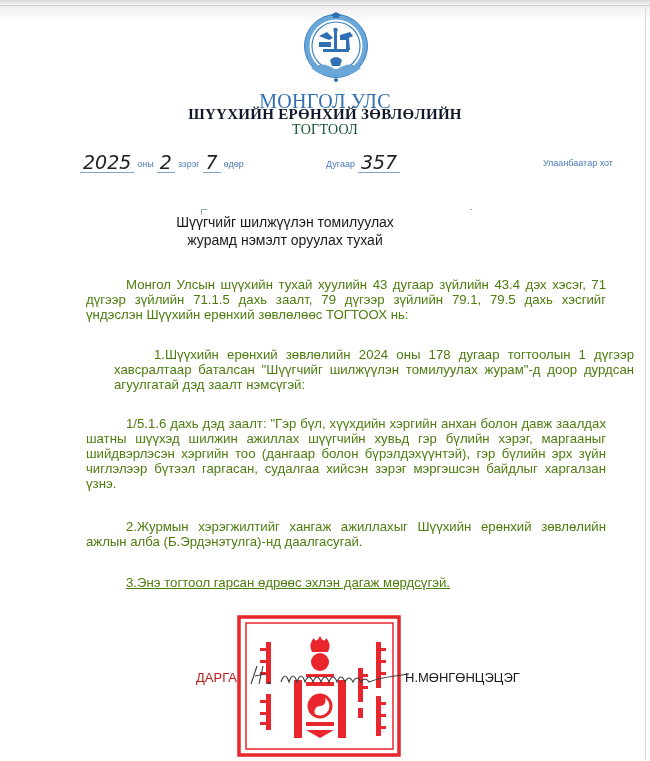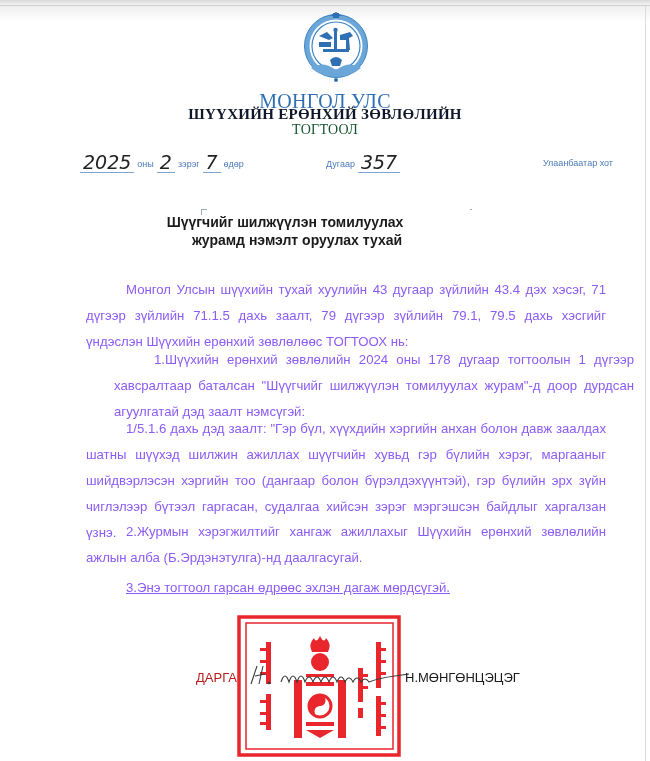--- a/index.html
+++ b/index.html
@@ -30,25 +30,25 @@
     .hdr1 { top: 90px; font-size: 20px; color: #2f6fb3; letter-spacing: 0.3px; }
     .hdr2 { top: 106px; font-size: 15px; color: #0f172a; font-weight: bold; letter-spacing: 0.3px; }
     .hdr3 { top: 122px; font-size: 14px; color: #14532d; letter-spacing: 0.3px; }
 
     .meta { position: absolute; top: 152px; height: 26px; font-size: 9px; color: #4a7ab8; }
     .hand { font-family: "DejaVu Sans", sans-serif; font-style: italic; font-size: 19px; color: #222; display:inline-block; border-bottom: 1px solid #7fa3cc; padding: 0 3px; line-height: 20px; }
     .lbl { margin: 0 3px; vertical-align: 2px; }
 
     .corner-l { position: absolute; left: 201px; top: 209px; width: 5px; height: 5px; border-left: 1px solid #9ab; border-top: 1px solid #9ab; }
     .corner-r { position: absolute; left: 470px; top: 209px; width: 2px; height: 2px; border-top: 1px solid #9ab; }
-    .subject { position: absolute; left: 0; width: 570px; text-align: center; font-size: 14px; color: #1a1a1a; font-weight: bold; }
+    .subject { position: absolute; left: 0; width: 570px; text-align: center; font-size: 14px; color: #1a1a1a; }
     .subj1 { top: 214px; }
-    .subj2 { top: 232px; padding-left: 12px; }
+    .subj2 { top: 232px; }
 
-    .body { position: absolute; left: 86px; width: 520px; font-size: 13.2px; line-height: 26px; color: #8b5cf6; }
+    .body { position: absolute; left: 86px; width: 520px; font-size: 13.2px; line-height: 15px; color: #4d7c0f; }
     .body p { margin: 0; text-align: justify; text-indent: 40px; }
     .p1 { top: 277px; }
     .p2 { top: 347px; margin-left: 28px; }
     .p3 { top: 416px; }
     .p4 { top: 519px; }
     .p5 { top: 575px; text-decoration: underline; }
 
     .seal {
       position: absolute; left: 236px; top: 614px; width: 168px; height: 144px;
     }

